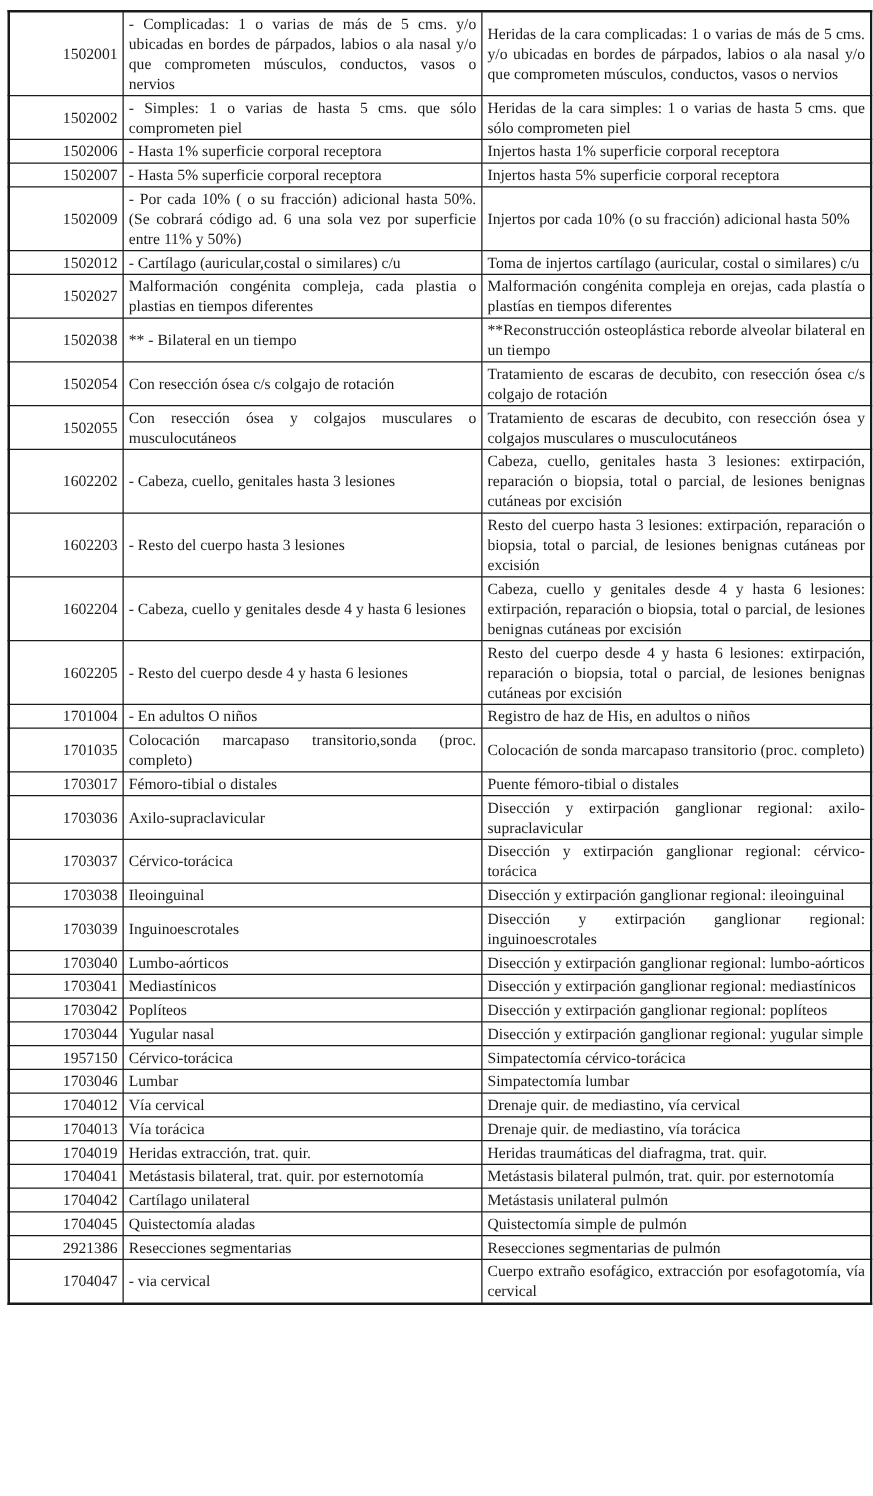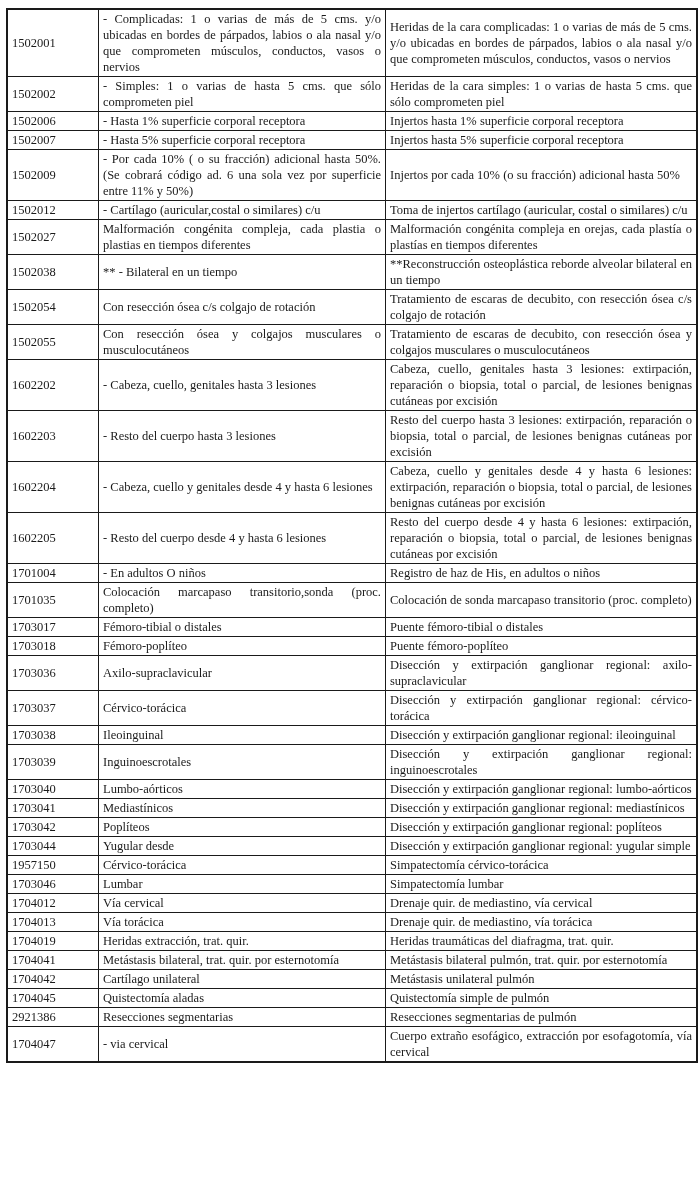--- a/index.html
+++ b/index.html
@@ -26,21 +26,21 @@
   table.codes td {
     border: 1px solid #1a1a1a;
     font-size: 12.5px;
     line-height: 16px;
     padding: 1px 4px;
     vertical-align: middle;
     overflow: hidden;
   }
   td.col-code {
     width: 82px;
-    text-align: left;
+    text-align: right;
     padding: 1px 2px;
   }
   td.col-short {
     width: 278px;
     text-align: justify;
   }
   td.col-long {
     width: 302px;
     text-align: justify;
   }
@@ -149,25 +149,20 @@
     <td class="col-short">Colocación marcapaso transitorio,sonda (proc. completo)</td>
     <td class="col-long">Colocación de sonda marcapaso transitorio (proc. completo)</td>
   </tr>
 
   <tr>
     <td class="col-code">1703017</td>
     <td class="col-short">Fémoro-tibial o distales</td>
     <td class="col-long">Puente fémoro-tibial o distales</td>
   </tr>
 
-  <tr>
-    <td class="col-code">1703018</td>
-    <td class="col-short">Fémoro-poplíteo</td>
-    <td class="col-long">Puente fémoro-poplíteo</td>
-  </tr>
 
   <tr>
     <td class="col-code">1703036</td>
     <td class="col-short">Axilo-supraclavicular</td>
     <td class="col-long">Disección y extirpación ganglionar regional: axilo-supraclavicular</td>
   </tr>
 
   <tr>
     <td class="col-code">1703037</td>
     <td class="col-short">Cérvico-torácica</td>
@@ -199,21 +194,21 @@
   </tr>
 
   <tr>
     <td class="col-code">1703042</td>
     <td class="col-short">Poplíteos</td>
     <td class="col-long">Disección y extirpación ganglionar regional: poplíteos</td>
   </tr>
 
   <tr>
     <td class="col-code">1703044</td>
-    <td class="col-short">Yugular desde</td>
+    <td class="col-short">Yugular nasal</td>
     <td class="col-long">Disección y extirpación ganglionar regional: yugular simple</td>
   </tr>
 
   <tr>
     <td class="col-code">1957150</td>
     <td class="col-short">Cérvico-torácica</td>
     <td class="col-long">Simpatectomía cérvico-torácica</td>
   </tr>
 
   <tr>

